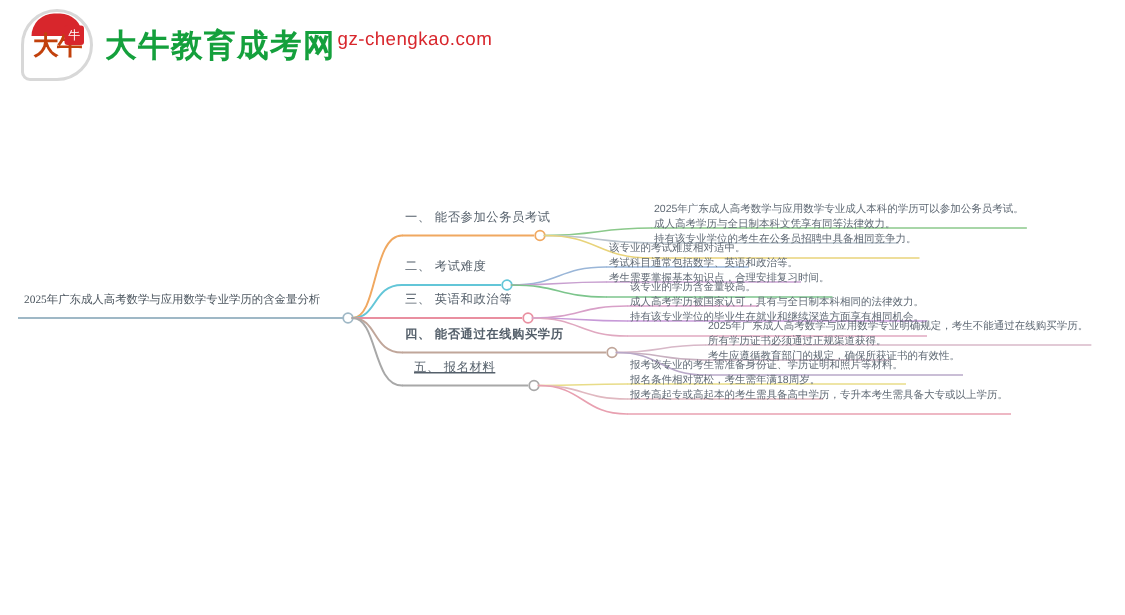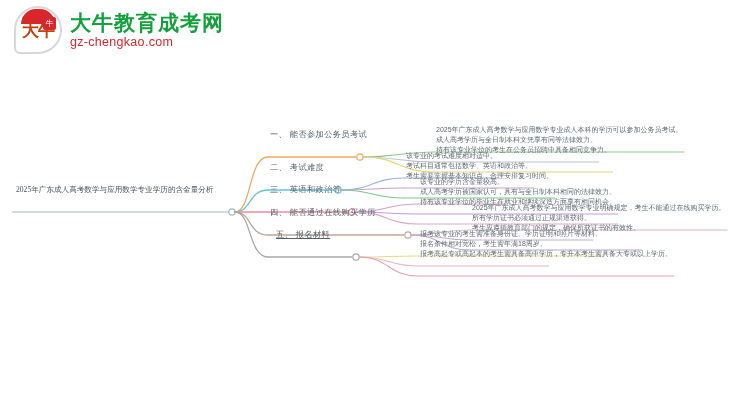--- a/index.html
+++ b/index.html
@@ -37,39 +37,39 @@
   }
   .logo-seal span{
     display:block;color:#fff;font-size:8px;line-height:13px;text-align:center;
   }
   .logo-cn{
     position:absolute;left:5px;top:16px;width:38px;
     text-align:center;color:#c2410c;
     font-size:17px;font-weight:bold;line-height:17px;
     letter-spacing:-1px;
   }
-  .logo-text{display:flex;flex-direction:column;gap:1px;}
+  .logo-text{display:flex;gap:1px;}
   .logo-title{
     color:#14a03c;font-size:21px;font-weight:bold;letter-spacing:1px;
     line-height:23px;
   }
   .logo-url{
     color:#d8262c;font-size:12.5px;font-weight:normal;letter-spacing:.3px;
     line-height:14px;
   }
   
   #map{position:absolute;left:0;top:0;width:750px;height:410px;}
   #edges{position:absolute;left:0;top:0;}
   .label{
     position:absolute;
     white-space:nowrap;
     color:#5a6470;
     font-size:7.2px;
     line-height:9px;
-    padding-bottom:18px;
+    padding-bottom:8px;
     transform:translateY(-100%);
   }
   .label.root{
     font-size:7.6px;color:#4c565f;
   }
   .label.branch{
     font-size:8.2px;color:#55606b;letter-spacing:.4px;
   }
   .label.leaf{font-size:7px;color:#5f6974;}
 </style>
@@ -148,21 +148,21 @@
       <div class="label leaf" style="left: 436px; top: 162px;">成人高考学历与全日制本科文凭享有同等法律效力。</div>
       <div class="label leaf" style="left: 436px; top: 172px;">持有该专业学位的考生在公务员招聘中具备相同竞争力。</div>
       <div class="label branch" style="left: 270px; top: 190px;">二、  考试难度</div>
       <div class="label leaf" style="left: 406px; top: 178px;">该专业的考试难度相对适中。</div>
       <div class="label leaf" style="left: 406px; top: 188px;">考试科目通常包括数学、英语和政治等。</div>
       <div class="label leaf" style="left: 406px; top: 198px;">考生需要掌握基本知识点，合理安排复习时间。</div>
       <div class="label branch" style="left: 270px; top: 212px;">三、  英语和政治等</div>
       <div class="label leaf" style="left: 420px; top: 204px;">该专业的学历含金量较高。</div>
       <div class="label leaf" style="left: 420px; top: 214px;">成人高考学历被国家认可，具有与全日制本科相同的法律效力。</div>
       <div class="label leaf" style="left: 420px; top: 224px;">持有该专业学位的毕业生在就业和继续深造方面享有相同机会。</div>
-      <div class="label branch" style="left: 270px; top: 235px;">四、  能否通过在线购买学历</div>
+      <div class="label branch" style="left: 270px; top: 235px; font-weight: bold;">四、  能否通过在线购买学历</div>
       <div class="label leaf" style="left: 472px; top: 230px;">2025年广东成人高考数学与应用数学专业明确规定，考生不能通过在线购买学历。</div>
       <div class="label leaf" style="left: 472px; top: 240px;">所有学历证书必须通过正规渠道获得。</div>
       <div class="label leaf" style="left: 472px; top: 250px;">考生应遵循教育部门的规定，确保所获证书的有效性。</div>
       <div class="label branch" style="left: 276px; top: 257px; text-decoration: underline;">五、  报名材料</div>
       <div class="label leaf" style="left: 420px; top: 256px;">报考该专业的考生需准备身份证、学历证明和照片等材料。</div>
       <div class="label leaf" style="left: 420px; top: 266px;">报名条件相对宽松，考生需年满18周岁。</div>
       <div class="label leaf" style="left: 420px; top: 276px;">报考高起专或高起本的考生需具备高中学历，专升本考生需具备大专或以上学历。</div>
     </div>
 </div>
 

